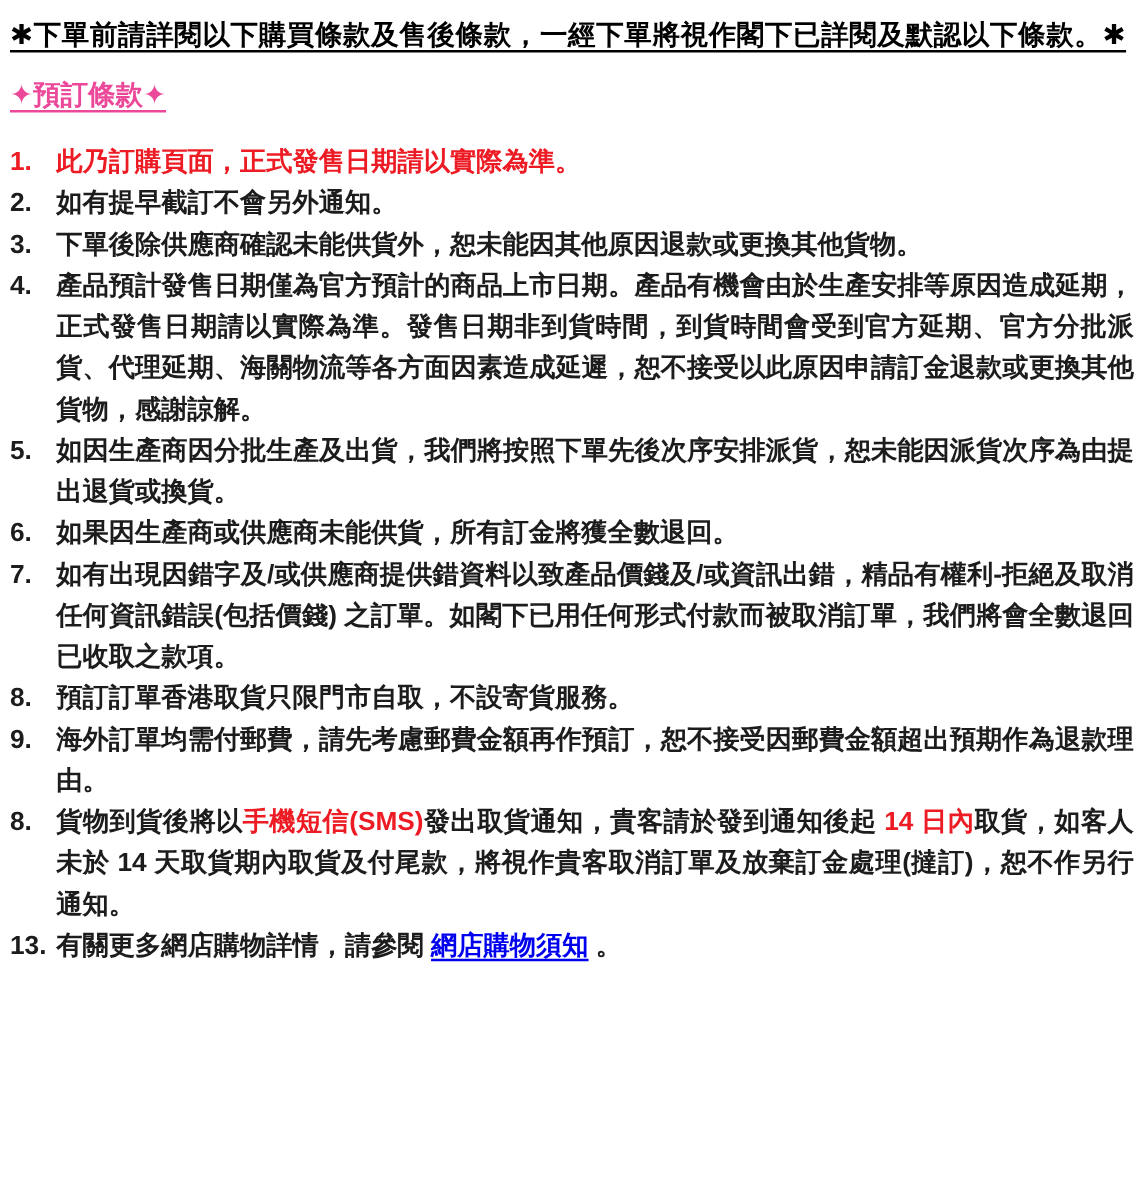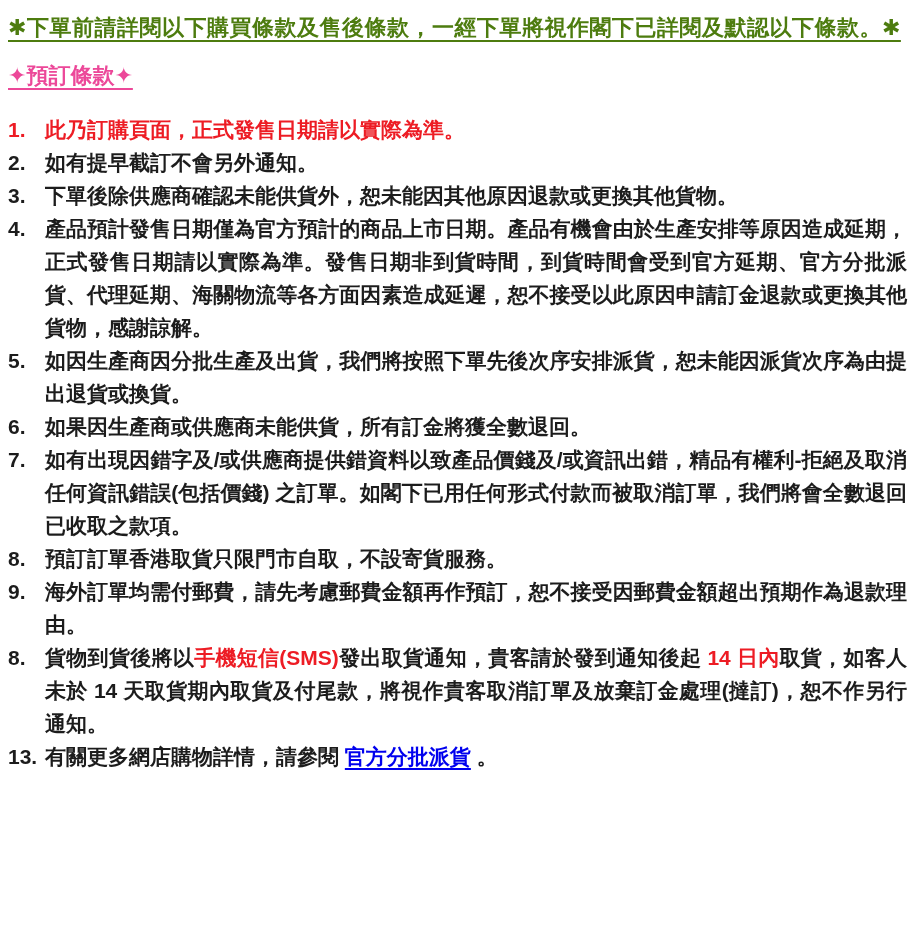--- a/index.html
+++ b/index.html
@@ -7,21 +7,21 @@
   body {
     width: 913px;
     height: 948px;
     overflow: hidden;
     font-family: "Liberation Sans", "DejaVu Sans", sans-serif;
     font-weight: 700;
     color: #1c1c1c;
     padding: 13px 6px 0 8px;
   }
   .warning-header {
-    color: #4d7c0f;
+    color: #000000;
     font-size: 22px;
     line-height: 30px;
     text-decoration: underline;
     text-underline-offset: 5px;
     letter-spacing: 0.5px;
     margin-bottom: 18px;
   }
   .section-title {
     color: #ec4899;
     font-size: 22px;
@@ -138,17 +138,17 @@
     <span class="term-num">8.</span>
     <div class="term-body">
       <span>貨物到貨後將以</span><span class="red-underline">手機短信(SMS)</span><span>發出取貨通知，貴客請於發到通知後起 </span><span class="red-underline">14 日內</span><span>取貨，如客人未於 14 天取貨期內取貨及付尾款，將視作貴客取消訂單及放棄訂金處理(撻訂)，恕不作另行通知。</span>
     </div>
   </div>
 
 
   <div class="term-row">
     <span class="term-num">13.</span>
     <div class="term-body">
-      <span>有關更多網店購物詳情，請參閱 </span><a class="store-link">官方分批派貨</a><span> 。</span>
+      <span>有關更多網店購物詳情，請參閱 </span><a class="store-link">網店購物須知</a><span> 。</span>
     </div>
   </div>
 
 </div>
 
 </body></html>

